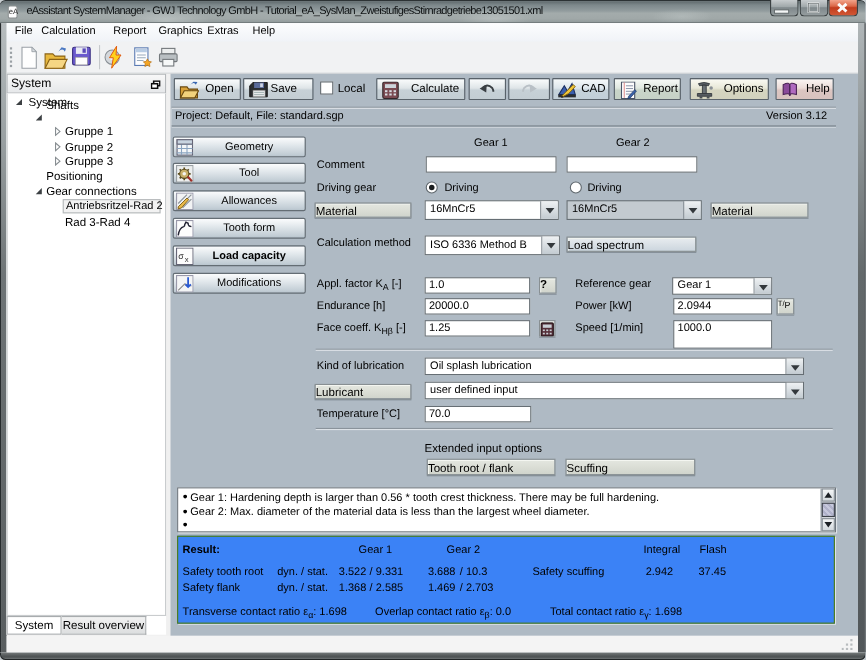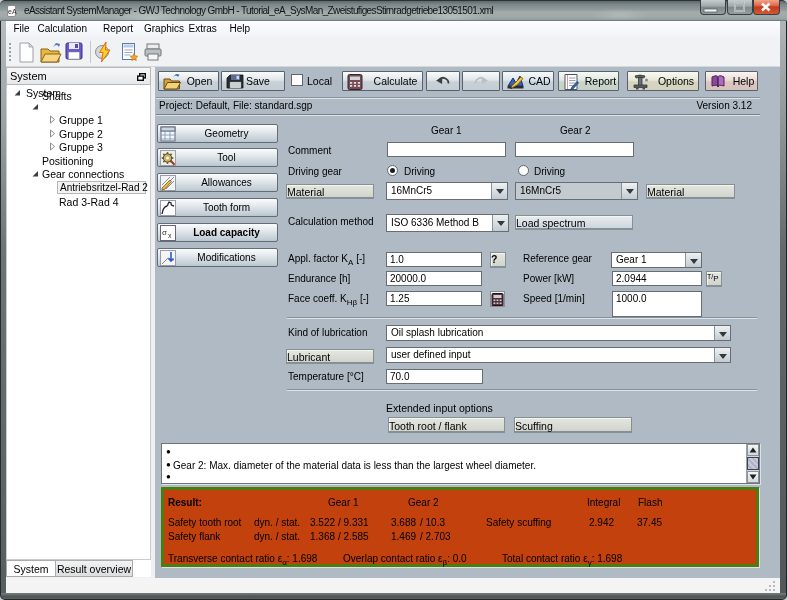--- a/index.html
+++ b/index.html
@@ -68,21 +68,21 @@
 .dd .ab { position:absolute; right:0px; top:0px; bottom:0px; width:16px; background:linear-gradient(#eef1f3,#c3cbd1);
   border-left:1px solid #8a9298; }
 .dd .ab:after { content:""; position:absolute; left:3.5px; top:6px; border:4px solid transparent; border-top:5px solid #33383c; }
 .fbtn { position:absolute; background:linear-gradient(#e4e7e0 0%, #daddd5 55%, #d0d4cc 100%);
   border:1px solid #888f92; box-shadow:inset 1px 1px 0 #f4f6f1, 0 1px 0 rgba(100,110,118,.55);
   font-size:10.5px; color:#000; text-align:left; }
 .radio { position:absolute; width:11px; height:11px; border-radius:50%; background:#fff; border:1px solid #5f676d; }
 .radio.sel:after { content:""; position:absolute; left:2px; top:2px; width:5px; height:5px; border-radius:50%; background:#1a1d1f; }
 
 #warnbox { left:161px; top:443px; width:599px; height:41px; background:#fff; border:1px solid #6e767d; box-shadow:1px 1px 0 #dde2e6; font-size:10px; }
-#resultbox { left:161px; top:487px; width:598px; height:80px; background:#c2410c; border:3px solid #4d7c0f; box-shadow:1px 1px 0 #dde2e6; }
+#resultbox { left:161px; top:487px; width:598px; height:80px; background:#3b82f6; border:1px solid #4d7c0f; box-shadow:1px 1px 0 #dde2e6; }
 #botstrip { left:6px; top:578px; width:774px; height:15px; background:#f4f4f4; }
 </style>
 </head>
 <body>
 
 <div class="abs" id="titlebar"></div>
 <div class="abs" id="inner"></div>
 <div class="abs" id="frameL"></div>
 <div class="abs" id="frameR"></div>
 <div class="abs" id="frameB"></div>
@@ -429,20 +429,21 @@
     <span class="ab"></span>
   </div>
 <div class="lbl" style="left:288px;top:371px">Temperature [°C]</div>
 <div class="inp" style="left:386px;top:369px;width:97px;height:15px">70.0</div>
 <div class="etchx" style="left:287px;top:389px;width:470px"></div>
 <div class="lbl" style="left:386px;top:402px;font-size:10.5px">Extended input options</div>
 <div class="fbtn" style="left:388px;top:417px;width:117px;height:15px;padding-top:1.5px">Tooth root / flank</div>
 <div class="fbtn" style="left:514px;top:417px;width:118px;height:15px;padding-top:1.5px">Scuffing</div>
 <div class="abs" id="warnbox">
   <div style="position:absolute;left:4px;top:3px;font-size:8px;vertical-align:1px">●</div>
+    <div style="position:absolute;left:11px;top:3px"> Gear 1: Hardening depth is larger than 0.56 * tooth crest thickness. There may be full hardening.</div>
   <div style="position:absolute;left:4px;top:15.5px;font-size:8px">●</div>
     <div style="position:absolute;left:11px;top:15.5px"> Gear 2: Max. diameter of the material data is less than the largest wheel diameter.</div>
   <div style="position:absolute;left:4px;top:28px;font-size:8px">●</div>
   <div style="position:absolute;right:0;top:0;bottom:0;width:13px;background:#d2d6da;border-left:1px solid #9aa2a8">
     <div style="position:absolute;left:0;top:0;width:12px;height:12px;background:linear-gradient(#f4f6f7,#d3d9dd);border:1px solid #8a9298"><svg width="10" height="10">
           <path d="M5 2.5 L8.5 7.5 L1.5 7.5 z" fill="#1c2024"></path>
         </svg></div>
     <div style="position:absolute;left:0;top:13px;width:12px;height:13px;background:#b4b6ce;border:1px solid #3c4248;background-image:repeating-linear-gradient(45deg,#c6c8dc 0 2px,#b0b2ca 2px 4px)"></div>
     <div style="position:absolute;left:0;bottom:0;width:12px;height:12px;background:linear-gradient(#f4f6f7,#d3d9dd);border:1px solid #8a9298"><svg width="10" height="10">
           <path d="M5 7.5 L8.5 2.5 L1.5 2.5 z" fill="#1c2024"></path>

